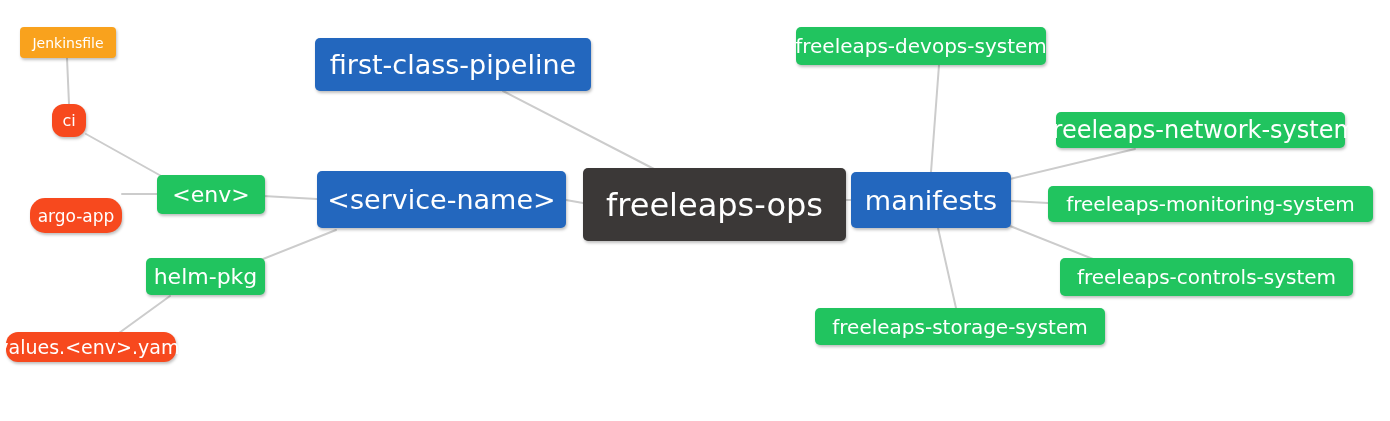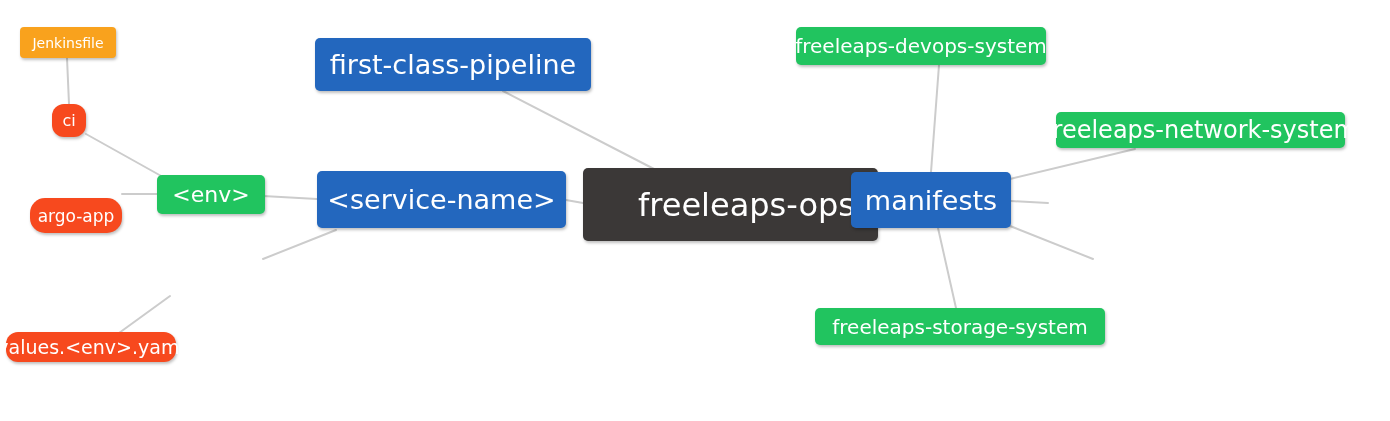--- a/index.html
+++ b/index.html
@@ -8,21 +8,21 @@
     background:var(--bg,#ffffff);overflow:hidden;
     font-family:"DejaVu Sans","Liberation Sans",sans-serif;
   }
   .edges{position:absolute;left:0;top:0;width:1390px;height:421px;}
   .edges line{stroke:var(--edge,#cccccc);stroke-width:2;stroke-linecap:round;fill:none;}
   .node{
     position:absolute;display:flex;align-items:center;justify-content:center;
     color:var(--text,#ffffff);border-radius:5px;white-space:nowrap;
     box-shadow:1px 2px 3px rgba(0,0,0,.25);cursor:pointer;user-select:none;
   }
-  .c-root{background:var(--root,#3B3837);padding-left:32px;}
+  .c-root{background:var(--root,#3B3837);}
   .c-blue{background:var(--blue,#2367BE);}
   .c-green{background:var(--green,#21C45F);}
   .c-red{background:var(--red,#F7491E);}
   .c-orange{background:var(--orange,#F9A21D);}
 
   .n-jenkinsfile{left:20px;top:27px;width:96px;height:31px;font-size:14px;border-radius:4px;}
   .n-ci{left:52px;top:104px;width:34px;height:33px;font-size:16px;border-radius:12px;}
   .n-argo-app{left:30px;top:176px;width:92px;height:35px;font-size:17px;border-radius:15px;margin-top:22px;}
   .n-env{left:157px;top:175px;width:108px;height:39px;font-size:22px;}
   .n-helm-pkg{left:146px;top:258px;width:119px;height:37px;font-size:22px;}
@@ -56,22 +56,25 @@
     <line x1="1010" y1="179" x2="1135" y2="149"></line>
     <line x1="1011" y1="201" x2="1048" y2="203"></line>
     <line x1="1010" y1="226" x2="1093" y2="259"></line>
     <line x1="938" y1="228" x2="956" y2="308"></line>
   </svg>
 
   <div class="node c-orange n-jenkinsfile">Jenkinsfile</div>
   <div class="node c-red n-ci">ci</div>
   <div class="node c-red n-argo-app">argo-app</div>
   <div class="node c-green n-env">&lt;env&gt;</div>
+  <div class="node c-green n-helm-pkg">helm-pkg</div>
   <div class="node c-red n-values">values.&lt;env&gt;.yaml</div>
   <div class="node c-blue n-fcp">first-class-pipeline</div>
   <div class="node c-blue n-service-name">&lt;service-name&gt;</div>
   <div class="node c-root n-freeleaps-ops">freeleaps-ops</div>
   <div class="node c-blue n-manifests">manifests</div>
   <div class="node c-green n-devops">freeleaps-devops-system</div>
   <div class="node c-green n-network">freeleaps-network-system</div>
+  <div class="node c-green n-monitoring">freeleaps-monitoring-system</div>
+  <div class="node c-green n-controls">freeleaps-controls-system</div>
   <div class="node c-green n-storage">freeleaps-storage-system</div>
 
 </div>
 
 </body></html>

